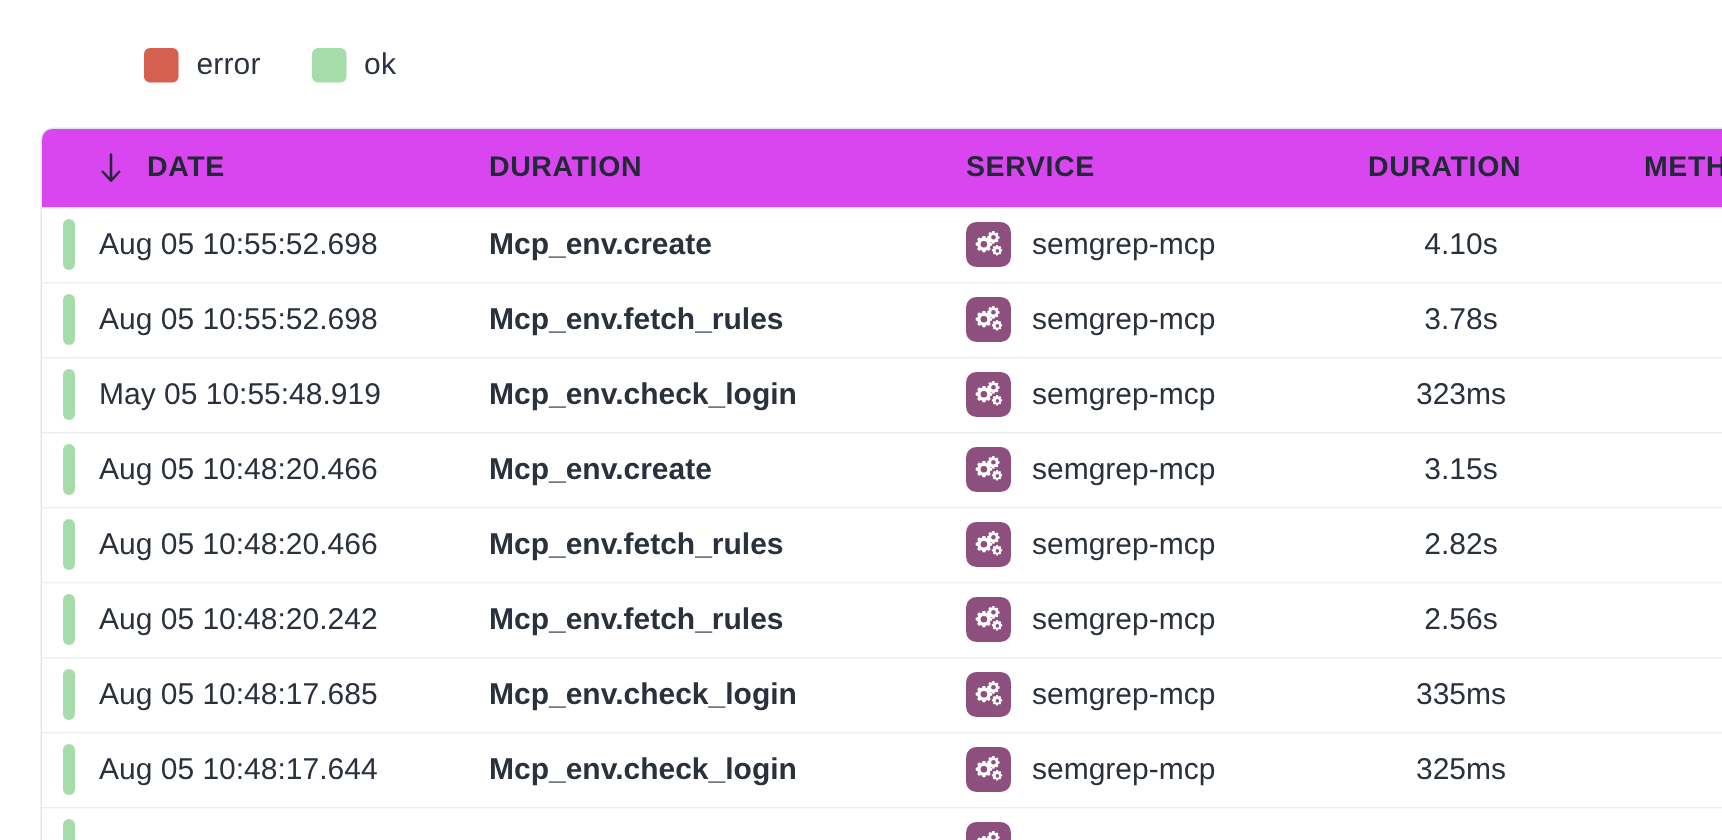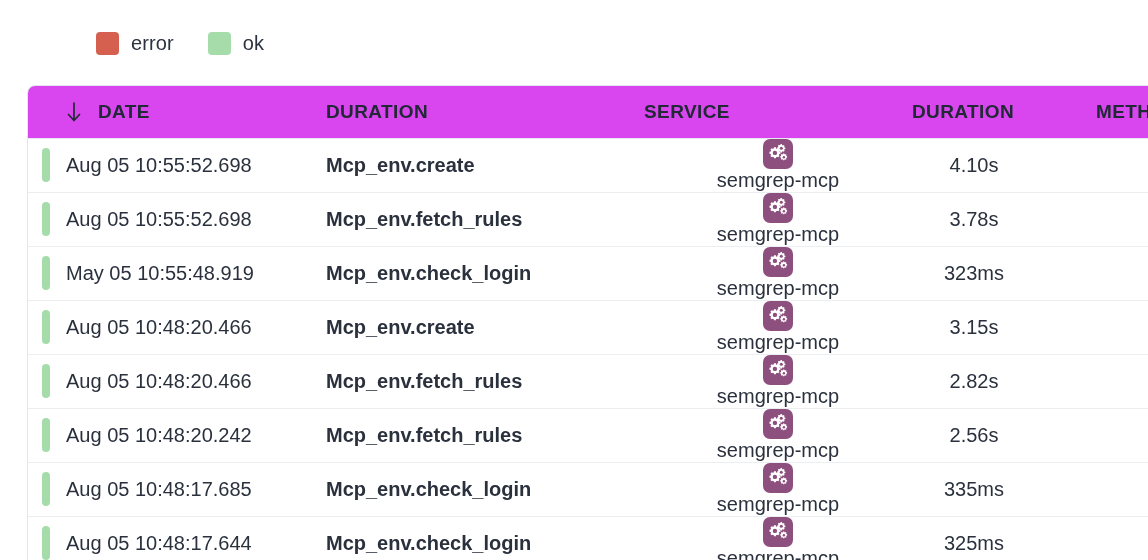--- a/index.html
+++ b/index.html
@@ -127,21 +127,21 @@
     display: block;
   }
 
   .date-cell { padding-left: 0px; }
   .resource-cell { padding-left: 0px; font-weight: bold; }
 
   .service-cell { padding-left: 0px; }
   .service-inner {
     display: flex;
     align-items: center;
-    flex-direction: column;
+    gap: 14px;
   }
   .service-badge {
     width: 30px;
     height: 30px;
     border-radius: 7px;
     background: #8e4e7e;
     background: #8d4f7d;
     display: flex;
     align-items: center;
     justify-content: center;

